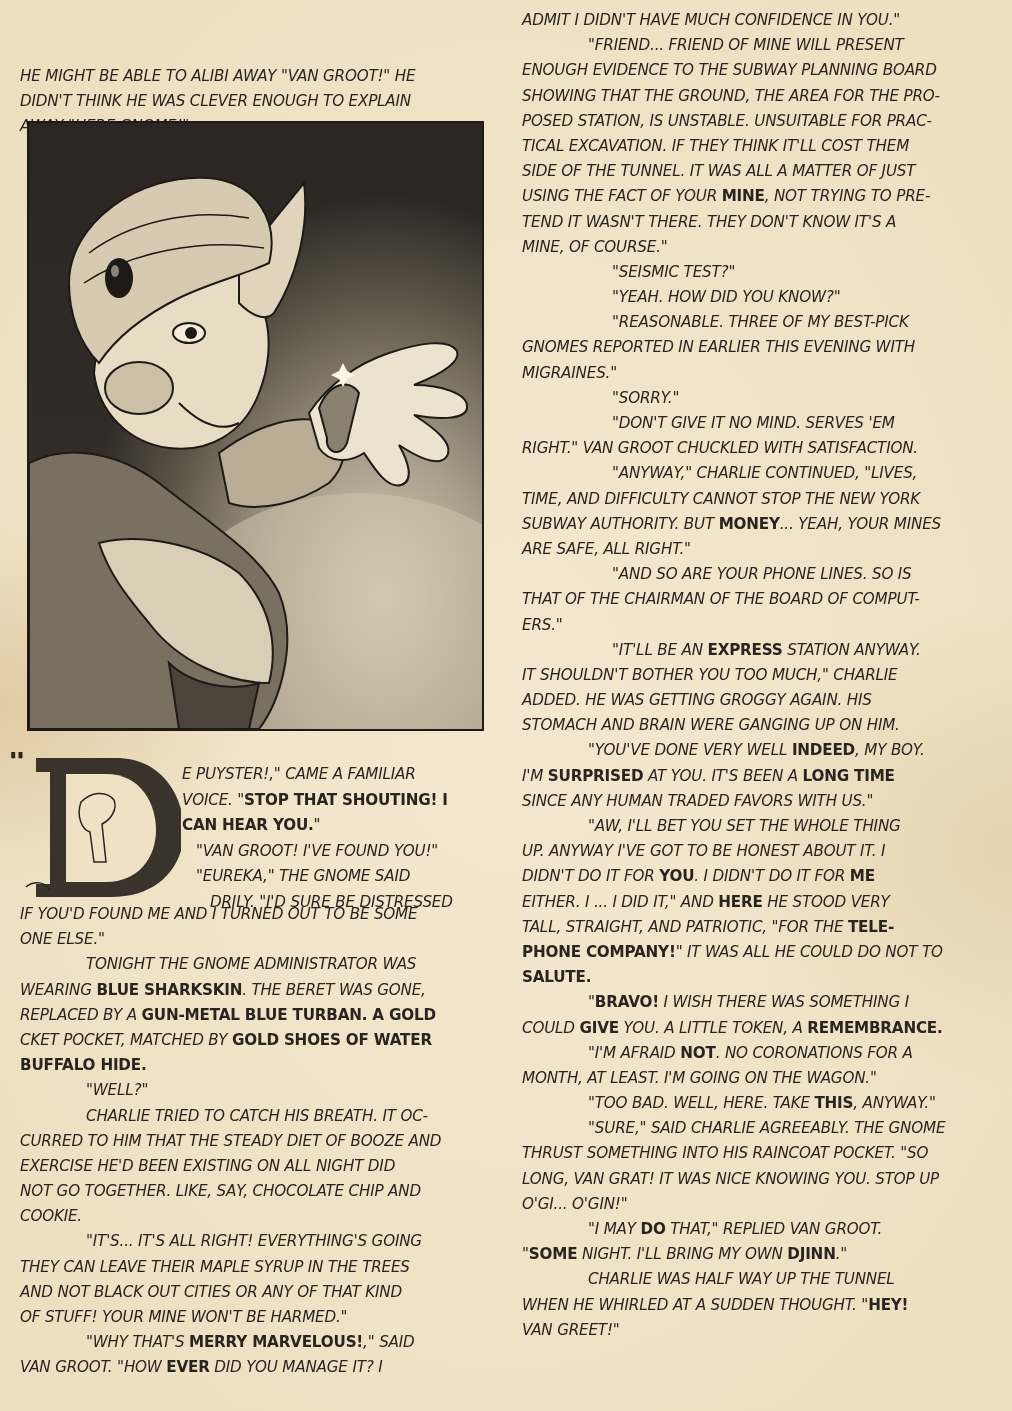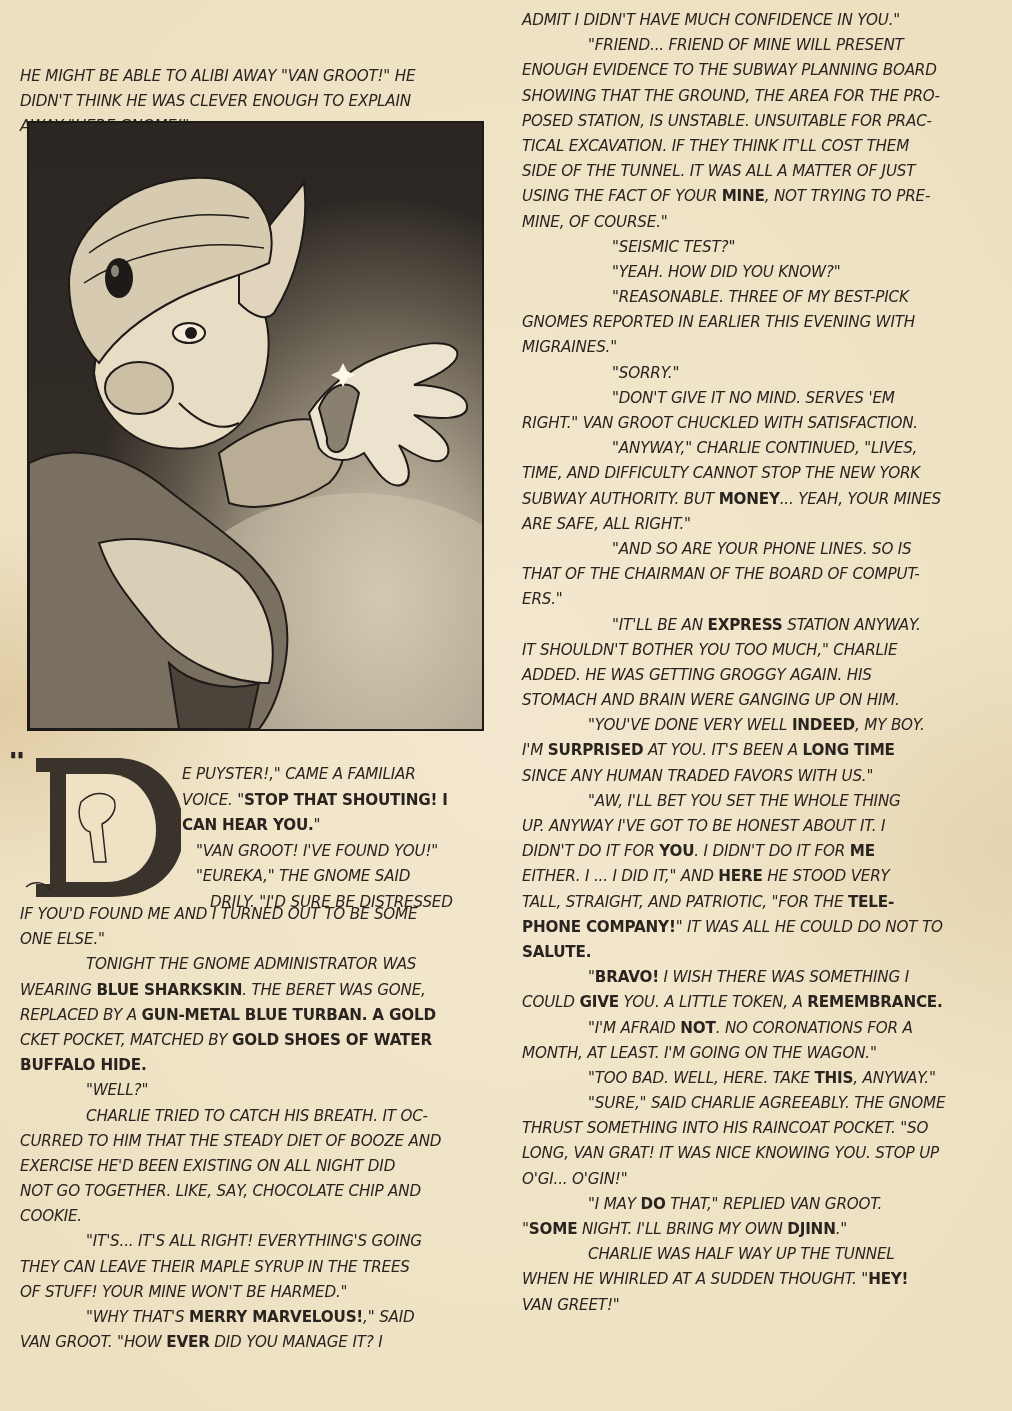--- a/index.html
+++ b/index.html
@@ -126,34 +126,36 @@
       <div class="line"><span>CKET POCKET, MATCHED BY </span><span class="b">GOLD SHOES OF WATER</span></div>
       <div class="line"><span class="b">BUFFALO HIDE.</span></div>
       <div class="line ind"><span>"WELL?"</span></div>
       <div class="line ind"><span>CHARLIE TRIED TO CATCH HIS BREATH. IT OC-</span></div>
       <div class="line"><span>CURRED TO HIM THAT THE STEADY DIET OF BOOZE AND</span></div>
       <div class="line"><span>EXERCISE HE'D BEEN EXISTING ON ALL NIGHT DID</span></div>
       <div class="line"><span>NOT GO TOGETHER. LIKE, SAY, CHOCOLATE CHIP AND</span></div>
       <div class="line"><span>COOKIE.</span></div>
       <div class="line ind"><span>"IT'S... IT'S ALL RIGHT! EVERYTHING'S GOING</span></div>
       <div class="line"><span>THEY CAN LEAVE THEIR MAPLE SYRUP IN THE TREES</span></div>
+      <div class="line"><span>AND NOT BLACK OUT CITIES OR ANY OF THAT KIND</span></div>
       <div class="line"><span>OF STUFF! YOUR MINE WON'T BE HARMED."</span></div>
       <div class="line ind"><span>"WHY THAT'S </span><span class="b">MERRY MARVELOUS!</span><span>," SAID</span></div>
       <div class="line"><span>VAN GROOT. "HOW </span><span class="b">EVER</span><span> DID YOU MANAGE IT? I</span></div>
     </div>
 
   <div class="col col-right" style="top:8px;" id="right-body">
       <div class="line"><span>ADMIT I DIDN'T HAVE MUCH CONFIDENCE IN YOU."</span></div>
       <div class="line ind"><span>"FRIEND... FRIEND OF MINE WILL PRESENT</span></div>
       <div class="line"><span>ENOUGH EVIDENCE TO THE SUBWAY PLANNING BOARD</span></div>
       <div class="line"><span>SHOWING THAT THE GROUND, THE AREA FOR THE PRO-</span></div>
       <div class="line"><span>POSED STATION, IS UNSTABLE. UNSUITABLE FOR PRAC-</span></div>
       <div class="line"><span>TICAL EXCAVATION. IF THEY THINK IT'LL COST THEM</span></div>
       <div class="line"><span>SIDE OF THE TUNNEL. IT WAS ALL A MATTER OF JUST</span></div>
       <div class="line"><span>USING THE FACT OF YOUR </span><span class="b">MINE</span><span>, NOT TRYING TO PRE-</span></div>
+      <div class="line"><span>TEND IT WASN'T THERE. THEY DON'T KNOW IT'S A</span></div>
       <div class="line"><span>MINE, OF COURSE."</span></div>
       <div class="line ind2"><span>"SEISMIC TEST?"</span></div>
       <div class="line ind2"><span>"YEAH. HOW DID YOU KNOW?"</span></div>
       <div class="line ind2"><span>"REASONABLE. THREE OF MY BEST-PICK</span></div>
       <div class="line"><span>GNOMES REPORTED IN EARLIER THIS EVENING WITH</span></div>
       <div class="line"><span>MIGRAINES."</span></div>
       <div class="line ind2"><span>"SORRY."</span></div>
       <div class="line ind2"><span>"DON'T GIVE IT NO MIND. SERVES 'EM</span></div>
       <div class="line"><span>RIGHT." VAN GROOT CHUCKLED WITH SATISFACTION.</span></div>
       <div class="line ind2"><span>"ANYWAY," CHARLIE CONTINUED, "LIVES,</span></div>

